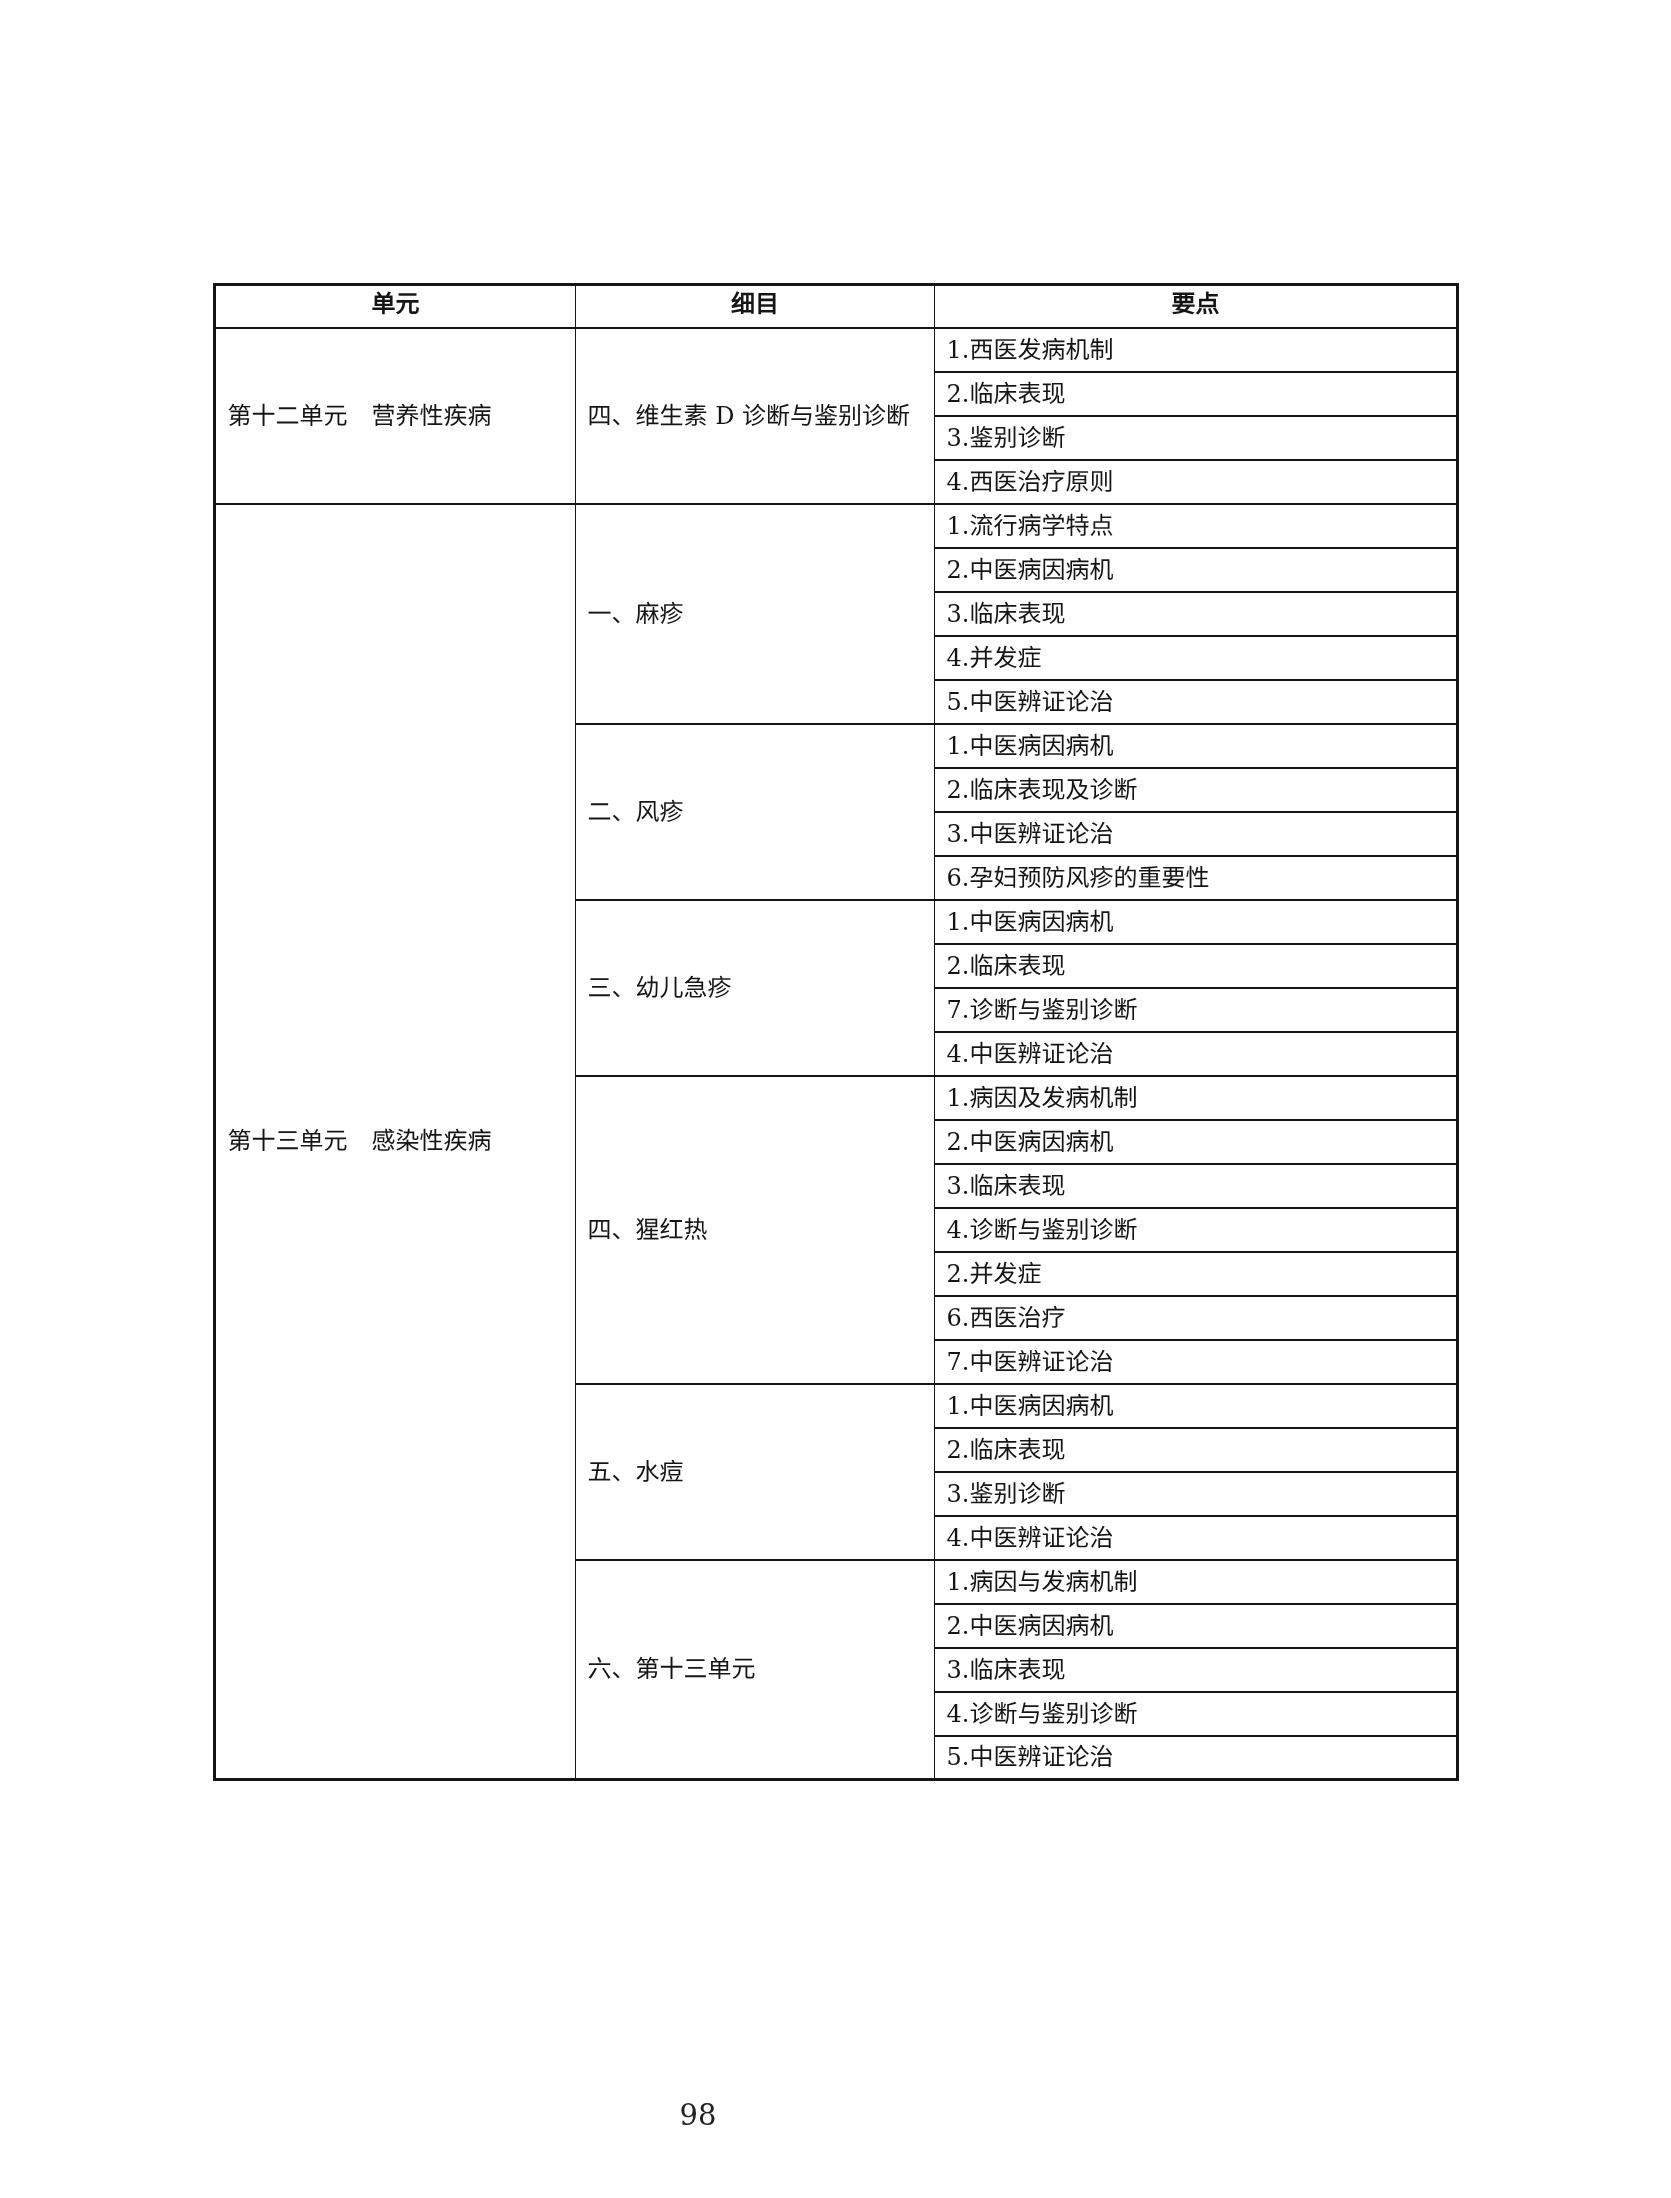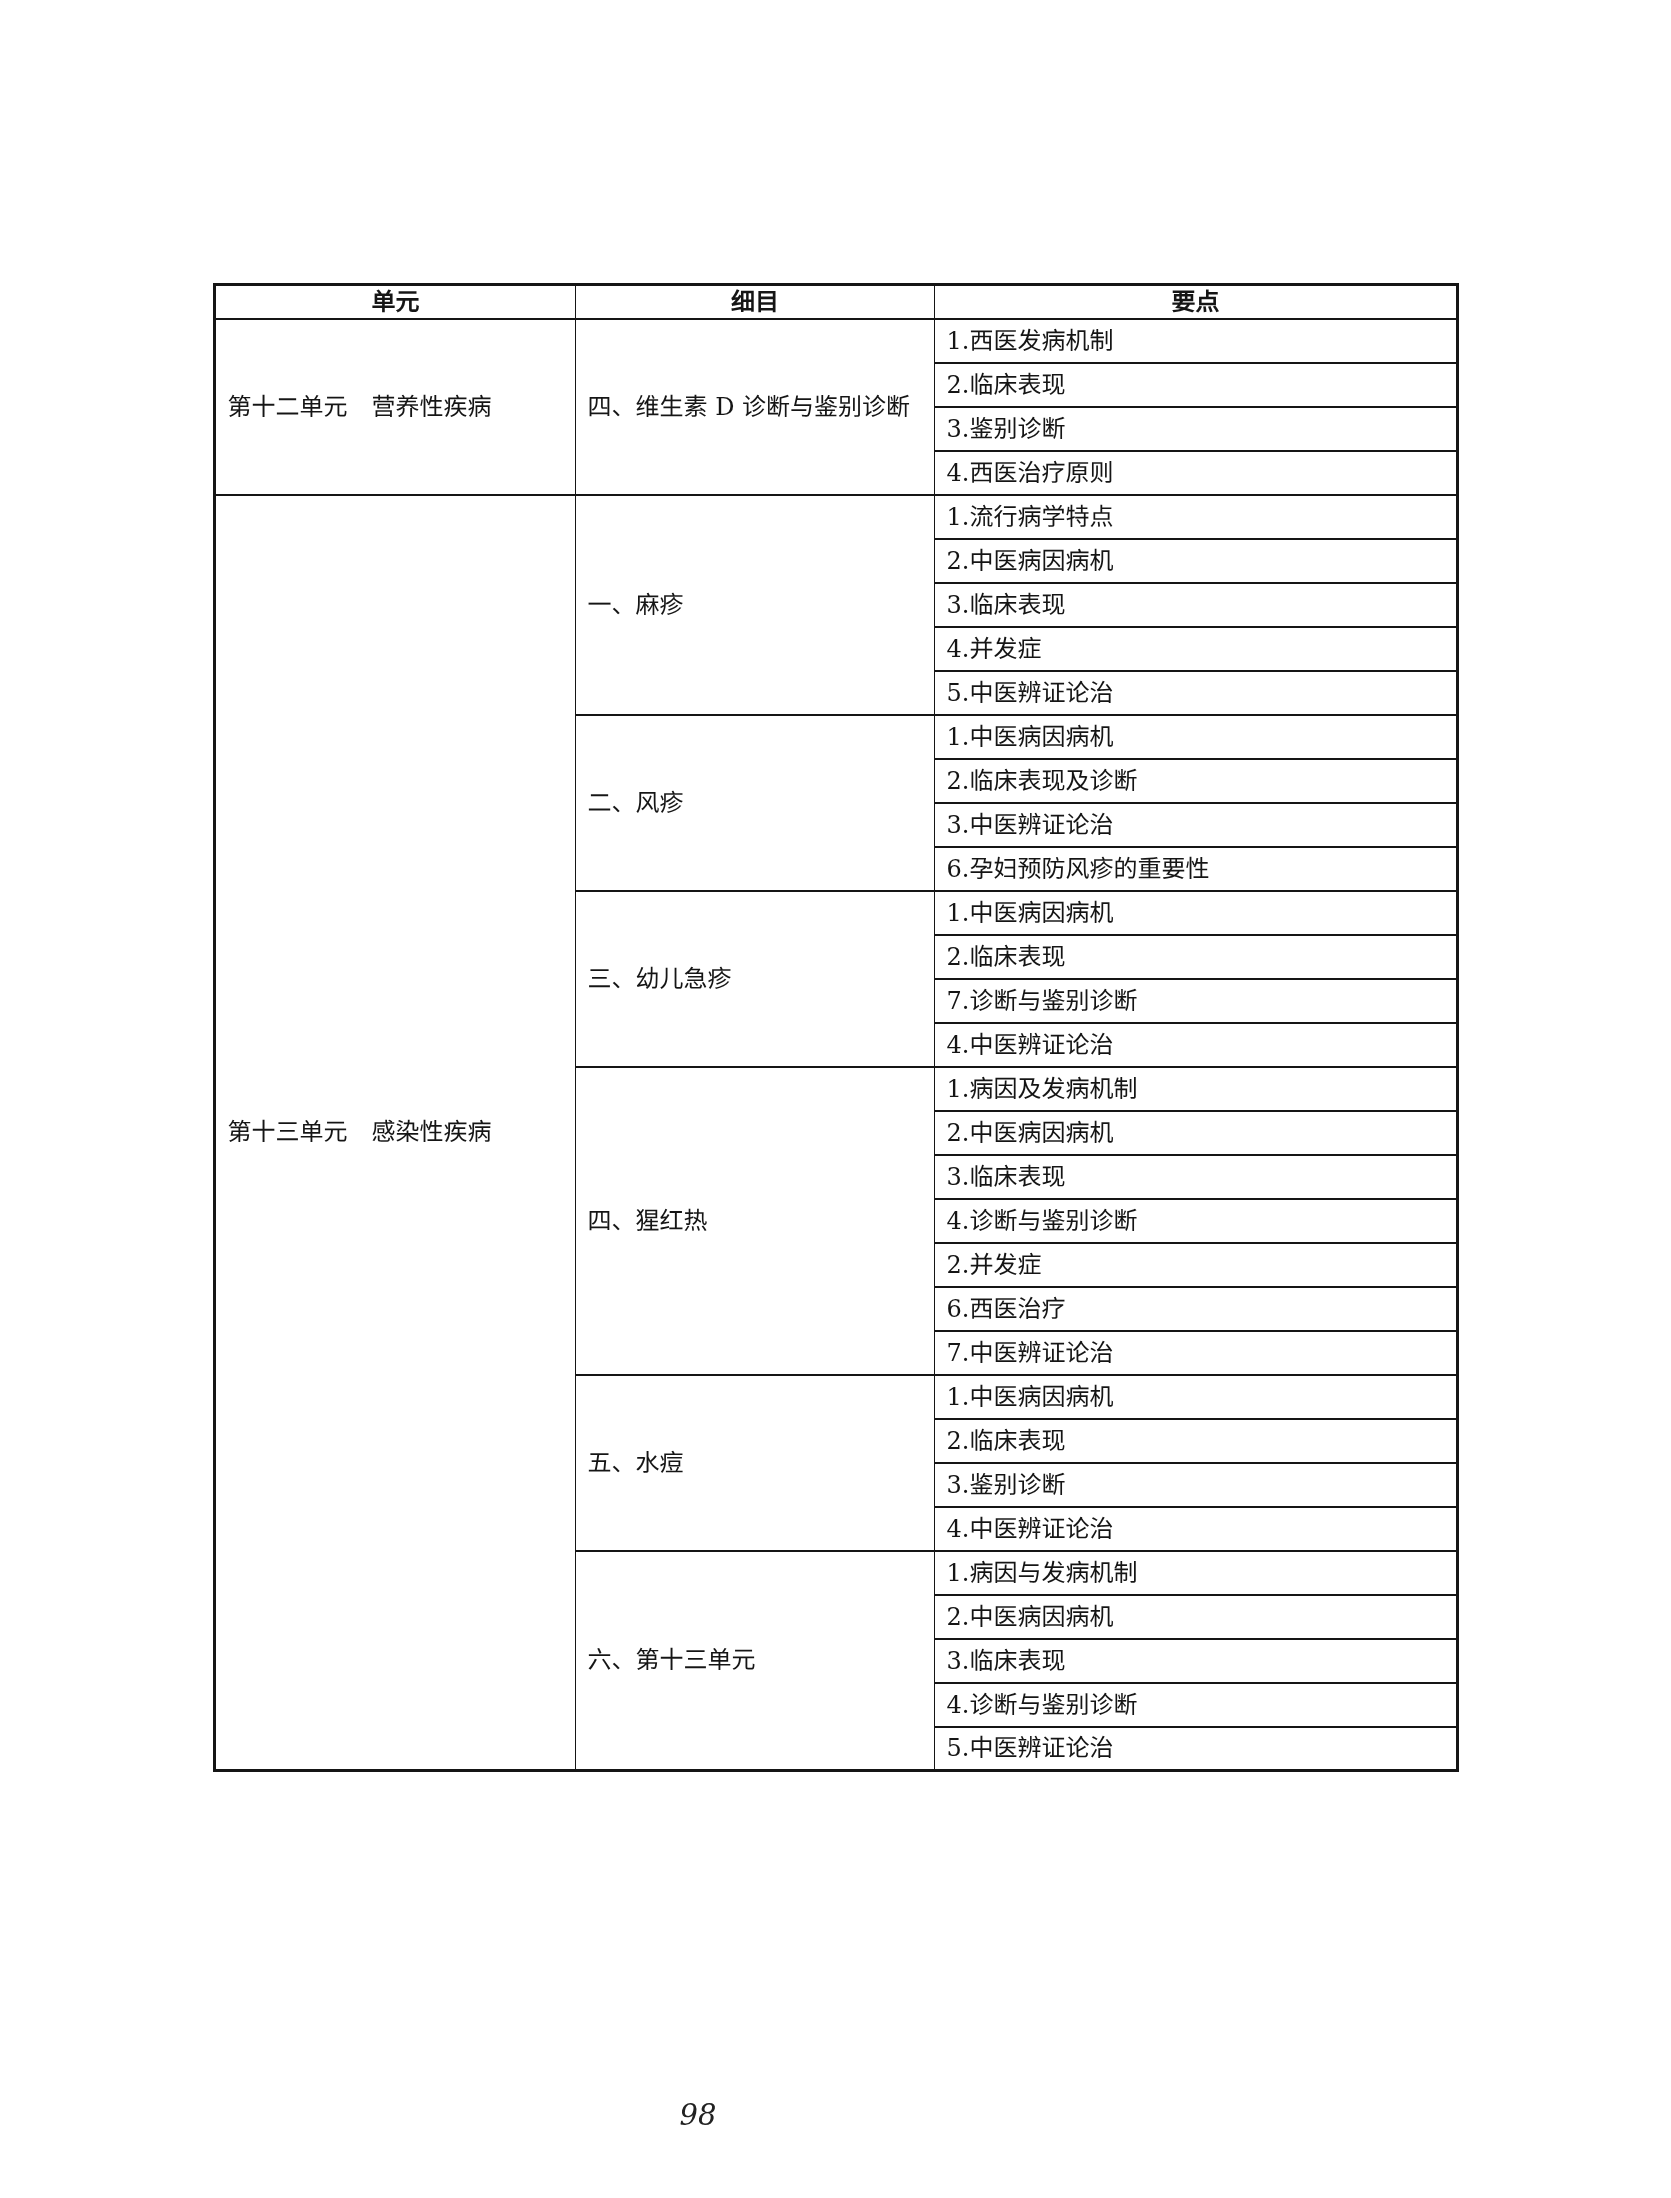--- a/index.html
+++ b/index.html
@@ -31,42 +31,42 @@
   col.c3 { width: 523px; }
   th, td {
     border: 1.9px solid #151515;
     vertical-align: middle;
     font-size: 24px;
     line-height: 1.25;
   }
   th {
     border-top-width: 3.8px;
     border-bottom-width: 2.9px;
-    height: 34px;
+    height: 43px;
     font-weight: bold;
     text-align: center;
+    font-family: Liberation Mono, monospace;
   }
   td {
     border-top-width: 2.9px;
     border-bottom-width: 2.9px;
     text-align: left;
     padding: 1.9px 5.7px 1.9px 11.5px;
     margin-left: 48px;
   }
   td.unit-cell, td.item-cell { white-space: nowrap; }
   td.point-cell { height: 44px; }
   .page-number {
     position: absolute;
     left: 0;
     top: 2098px;
     width: 1396px;
     text-align: center;
     font-size: 29px;
     color: #222222;
-    font-style: italic;
   }
 </style>
 </head>
 <body>
 
 <div class="page">
 
   <table class="syllabus">
     <colgroup>
       <col class="c1">

